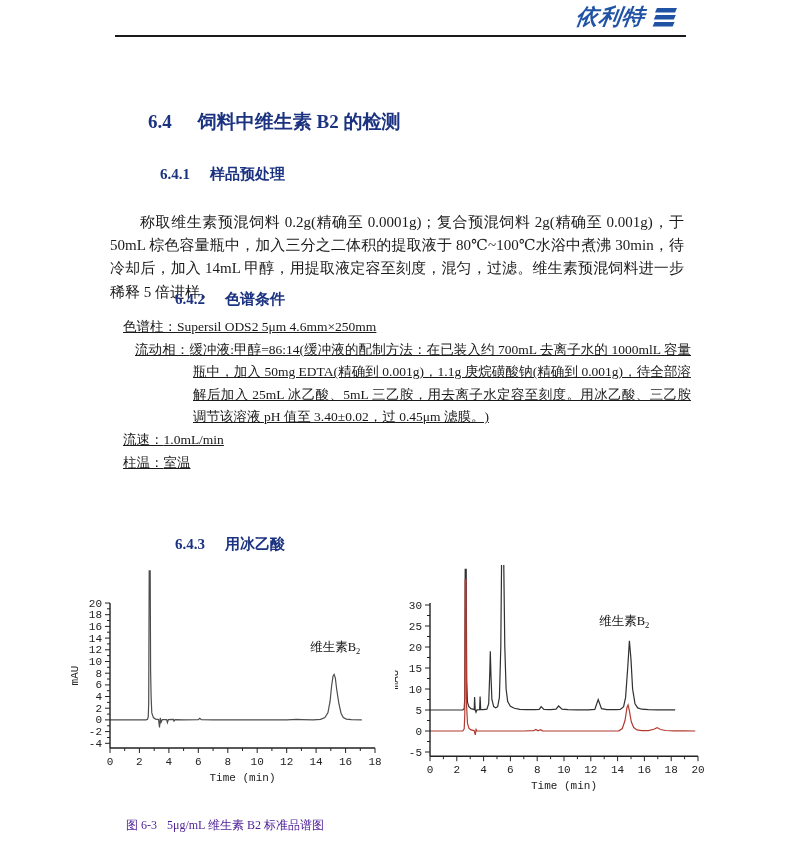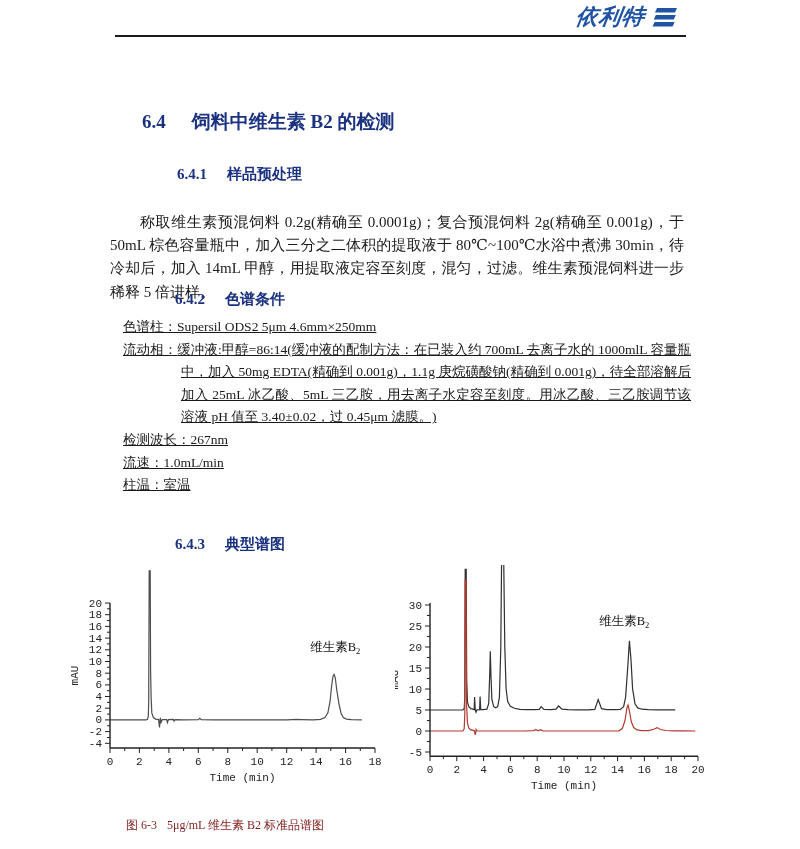--- a/index.html
+++ b/index.html
@@ -4,41 +4,41 @@
 <style>
   html,body{margin:0;padding:0;background:#ffffff;}
   .page{position:relative;width:800px;height:849px;background:#ffffff;overflow:hidden;
         font-family:"Liberation Serif","DejaVu Serif",serif;color:#1a1a1a;}
   
   .logo{position:absolute;left:576px;top:4px;display:flex;align-items:center;gap:5px;}
   .logo-text{font-family:"Liberation Sans","DejaVu Sans",sans-serif;font-weight:800;font-style:italic;
              transform:skewX(-8deg);color:#2053a4;font-size:22px;letter-spacing:1px;line-height:26px;}
   .header-rule{position:absolute;left:115px;top:35px;width:571px;height:2px;background:#1a1a1a;}
   
-  .h1{position:absolute;left:142px;top:109px;font-size:19px;font-weight:700;color:#1b3280;}
+  .h1{position:absolute;left:148px;top:109px;font-size:19px;font-weight:700;color:#1b3280;}
   .h1 .num{margin-right:26px;}
   .h2{position:absolute;font-size:15px;font-weight:700;color:#1b3280;}
   .h2 .num{margin-right:20px;}
-  .h2.s1{left:177px;top:165px;}
+  .h2.s1{left:160px;top:165px;}
   .h2.s2{left:175px;top:290px;}
   .h2.s3{left:175px;top:535px;}
   
   .para{position:absolute;left:110px;top:196px;width:574px;font-size:15px;line-height:23.2px;
         text-align:justify;text-indent:2em;}
   .conds{position:absolute;left:123px;top:316px;width:568px;font-size:13.5px;line-height:22.6px;}
   .cond{margin:0;text-decoration:underline;}
-  .cond.hang{padding-left:58px;text-indent:-58px;text-align:justify;}
+  .cond.hang{padding-left:58px;text-indent:-58px;text-align:justify;margin-left:12px;}
   
   .fig{position:absolute;top:565px;}
   .fig.f1{left:55px;width:340px;}
   .fig.f2{left:395px;width:345px;}
   .fig svg{display:block;}
   .tick{font:11px "Liberation Mono","DejaVu Sans Mono",monospace;fill:#222;}
   .ann{font:12.5px "Liberation Serif","DejaVu Serif",serif;fill:#111;}
-  .cap{position:absolute;top:817px;font-size:12px;color:#7f1d1d;text-align:center;}
+  .cap{position:absolute;top:817px;font-size:12px;color:#4c1d95;text-align:center;}
   .cap.c1{left:55px;width:340px;}
   .cap.c2{left:395px;width:345px;}
   .cap .fig-no{margin-right:10px;}
 </style>
 </head>
 <body>
 
 <div class="page">
 
   <div class="logo">
@@ -63,27 +63,26 @@
 
   <p class="para">称取维生素预混饲料 0.2g(精确至 0.0001g)；复合预混饲料 2g(精确至 0.001g)，于 50mL 棕色容量瓶中，加入三分之二体积的提取液于 80℃~100℃水浴中煮沸 30min，待冷却后，加入 14mL 甲醇，用提取液定容至刻度，混匀，过滤。维生素预混饲料进一步稀释 5 倍进样。</p>
 
   <div class="h2 s2">
     <span class="num">6.4.2</span><span>色谱条件</span>
   </div>
 
   <div class="conds">
     <div class="cond"><span>色谱柱：</span><span>Supersil ODS2 5μm 4.6mm×250mm</span></div>
     <div class="cond hang"><span>流动相：</span><span>缓冲液:甲醇=86:14(缓冲液的配制方法：在已装入约 700mL 去离子水的 1000mlL 容量瓶中，加入 50mg EDTA(精确到 0.001g)，1.1g 庚烷磺酸钠(精确到 0.001g)，待全部溶解后加入 25mL 冰乙酸、5mL 三乙胺，用去离子水定容至刻度。用冰乙酸、三乙胺调节该溶液 pH 值至 3.40±0.02，过 0.45μm 滤膜。)</span></div>
-    <div class="cond"><span>检测波长：</span><span>267nm</span></div>
     <div class="cond"><span>流速：</span><span>1.0mL/min</span></div>
     <div class="cond"><span>柱温：</span><span>室温</span></div>
   </div>
 
   <div class="h2 s3">
-    <span class="num">6.4.3</span><span>典型谱图</span>
+    <span class="num">6.4.3</span><span>用冰乙酸</span>
   </div>
 
   <div class="fig f1">
     <svg width="340" height="250">
         <polyline fill="none" stroke="#4d4d4d" stroke-width="1.2" points="55.0,154.9 66.8,154.9 78.6,154.9 91.1,154.9 92.5,154.4 93.3,151.4 93.7,137.4 94.2,5.8 95.2,5.8 95.6,105.2 96.1,131.5 96.8,147.9 98.4,152.6 100.6,154.1 103.6,154.6 104.5,162.5 105.3,152.9 106.1,157.3 107.3,154.6 111.7,154.6 112.4,157.6 113.4,154.6 118.3,154.4 119.0,156.1 120.1,154.6 128.6,154.9 143.3,154.6 144.8,153.2 146.3,154.6 158.1,154.9 172.8,154.9 187.5,154.9 202.2,154.9 216.9,154.9 231.7,154.9 242.0,154.4 246.4,154.6 258.2,154.9 265.5,154.4 269.9,152.6 272.9,147.9 275.1,136.2 276.6,121.0 278.0,111.1 279.1,109.3 280.3,112.8 281.7,124.5 283.9,138.6 286.1,148.5 288.3,152.6 291.3,154.1 296.4,154.6 306.8,154.9"></polyline>
         <line x1="55" y1="38" x2="55" y2="183" stroke="#222" stroke-width="1.4"></line>
         <line x1="55" y1="183" x2="320" y2="183" stroke="#222" stroke-width="1.4"></line>
         <line x1="55.0" y1="183" x2="55.0" y2="188" stroke="#222"></line>
         <text class="tick" text-anchor="middle" x="55.0" y="200">0</text>
         <line x1="84.4" y1="183" x2="84.4" y2="188" stroke="#222"></line>

